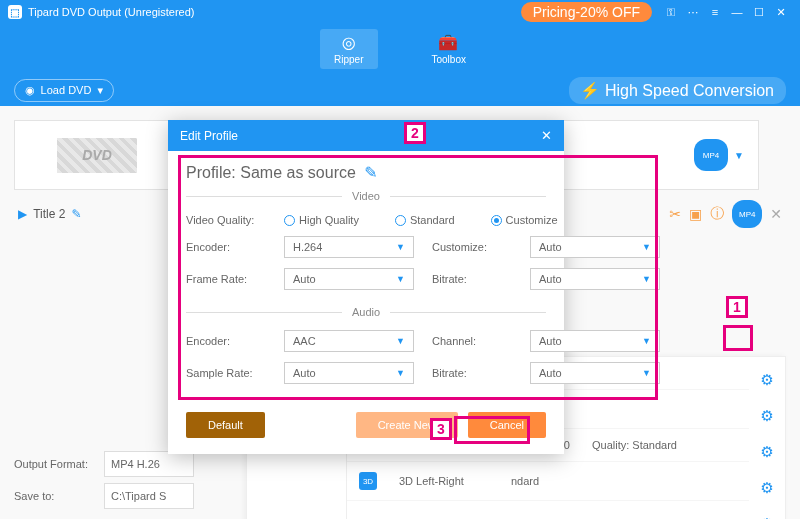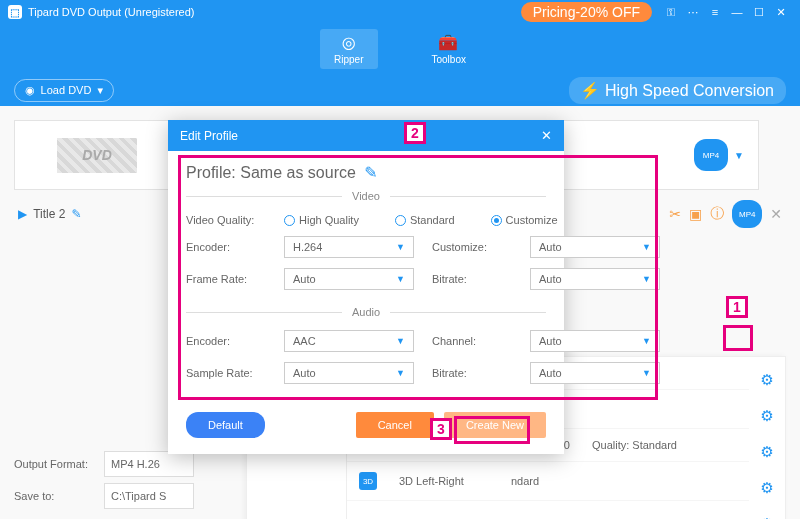--- a/index.html
+++ b/index.html
@@ -61,21 +61,21 @@
 .form-grid { display: grid; grid-template-columns: 80px 130px 80px 130px; gap: 10px 18px; align-items: center; font-size: 11px; color: #666; padding: 8px 0; }
 .form-grid .span4 { grid-column: span 4; display: flex; gap: 36px; align-items: center; }
 .radio { display: flex; align-items: center; gap: 4px; }
 .radio .dot { width: 11px; height: 11px; border: 1px solid #2095f2; border-radius: 50%; display: inline-block; position: relative; }
 .radio.sel .dot::after { content: ''; position: absolute; inset: 2px; background: #2095f2; border-radius: 50%; }
 .sel-box { border: 1px solid #ccc; padding: 4px 8px; font-size: 11px; background: #fff; display: flex; justify-content: space-between; align-items: center; cursor: pointer; gap: 12px; }
 .sel-box .caret { color: #2095f2; font-size: 9px; }
 
 .modal-footer { display: flex; padding: 8px 18px 16px 18px; gap: 10px; align-items: center; }
 .btn { padding: 7px 22px; font-size: 11px; border: none; color: #fff; cursor: pointer; border-radius: 2px; }
-.btn-default { background: #3b82f6; border-radius: 12px; }
+.btn-default { background: #a16207; }
 .btn-create { background: #ffb784; }
 .btn-cancel { background: #ff8a3c; }
 
 
 .anno { position: absolute; border: 3px solid #e6007e; z-index: 100; pointer-events: none; }
 .anno-num { position: absolute; border: 3px solid #e6007e; color: #e6007e; font-weight: bold; width: 22px; height: 22px; display: flex; align-items: center; justify-content: center; background: #fff; z-index: 101; font-size: 14px; }
 </style>
 </head>
 <body>
 
@@ -259,22 +259,22 @@
       <span>Bitrate:</span>
       <div class="sel-box">
           <span>Auto</span>
           <span class="caret">▼</span>
         </div>
     </div>
   </div>
   <div class="modal-footer">
     <button class="btn btn-default">Default</button>
     <div style="flex:1"></div>
+    <button class="btn btn-create">Create New</button>
     <button class="btn btn-cancel">Cancel</button>
-    <button class="btn btn-create">Create New</button>
   </div>
 </div>
 
 <div class="anno" style="left:178px;top:155px;width:480px;height:245px"></div>
 <div class="anno-num" style="left:404px;top:122px">2</div>
 
 <div class="anno" style="left:723px;top:325px;width:30px;height:26px"></div>
 <div class="anno-num" style="left:726px;top:296px">1</div>
 
 <div class="anno" style="left:454px;top:416px;width:76px;height:28px"></div>

